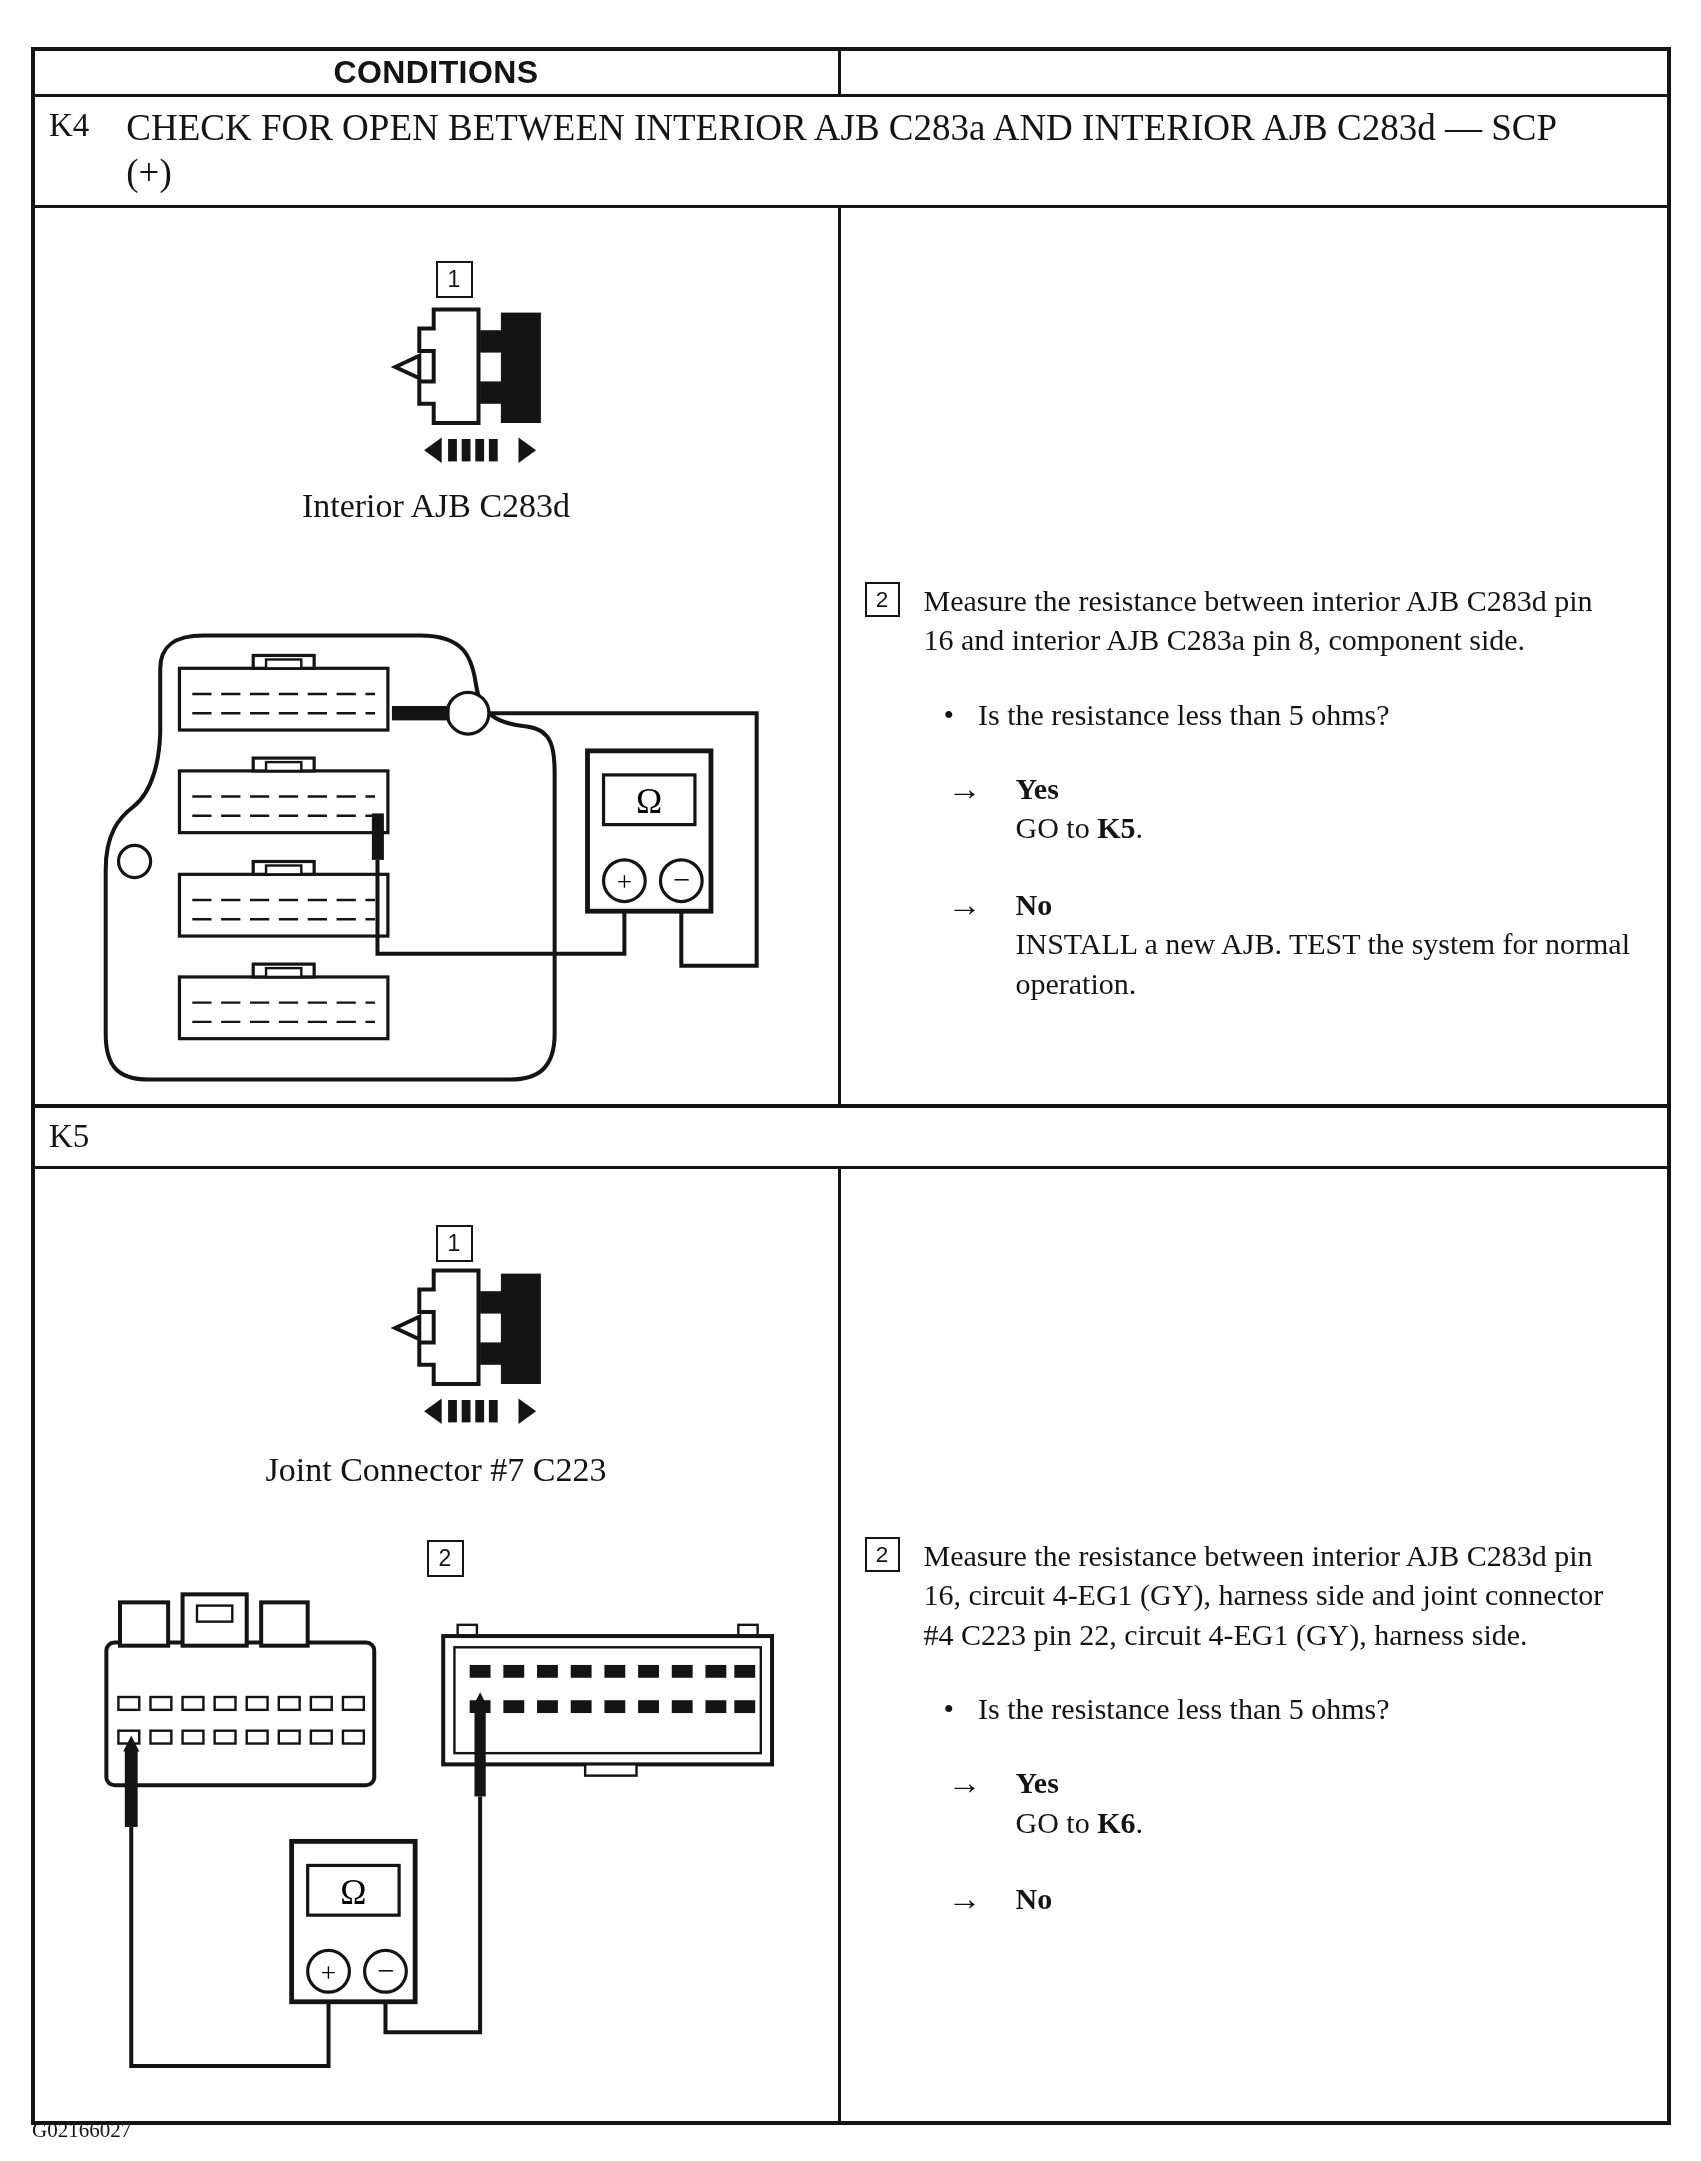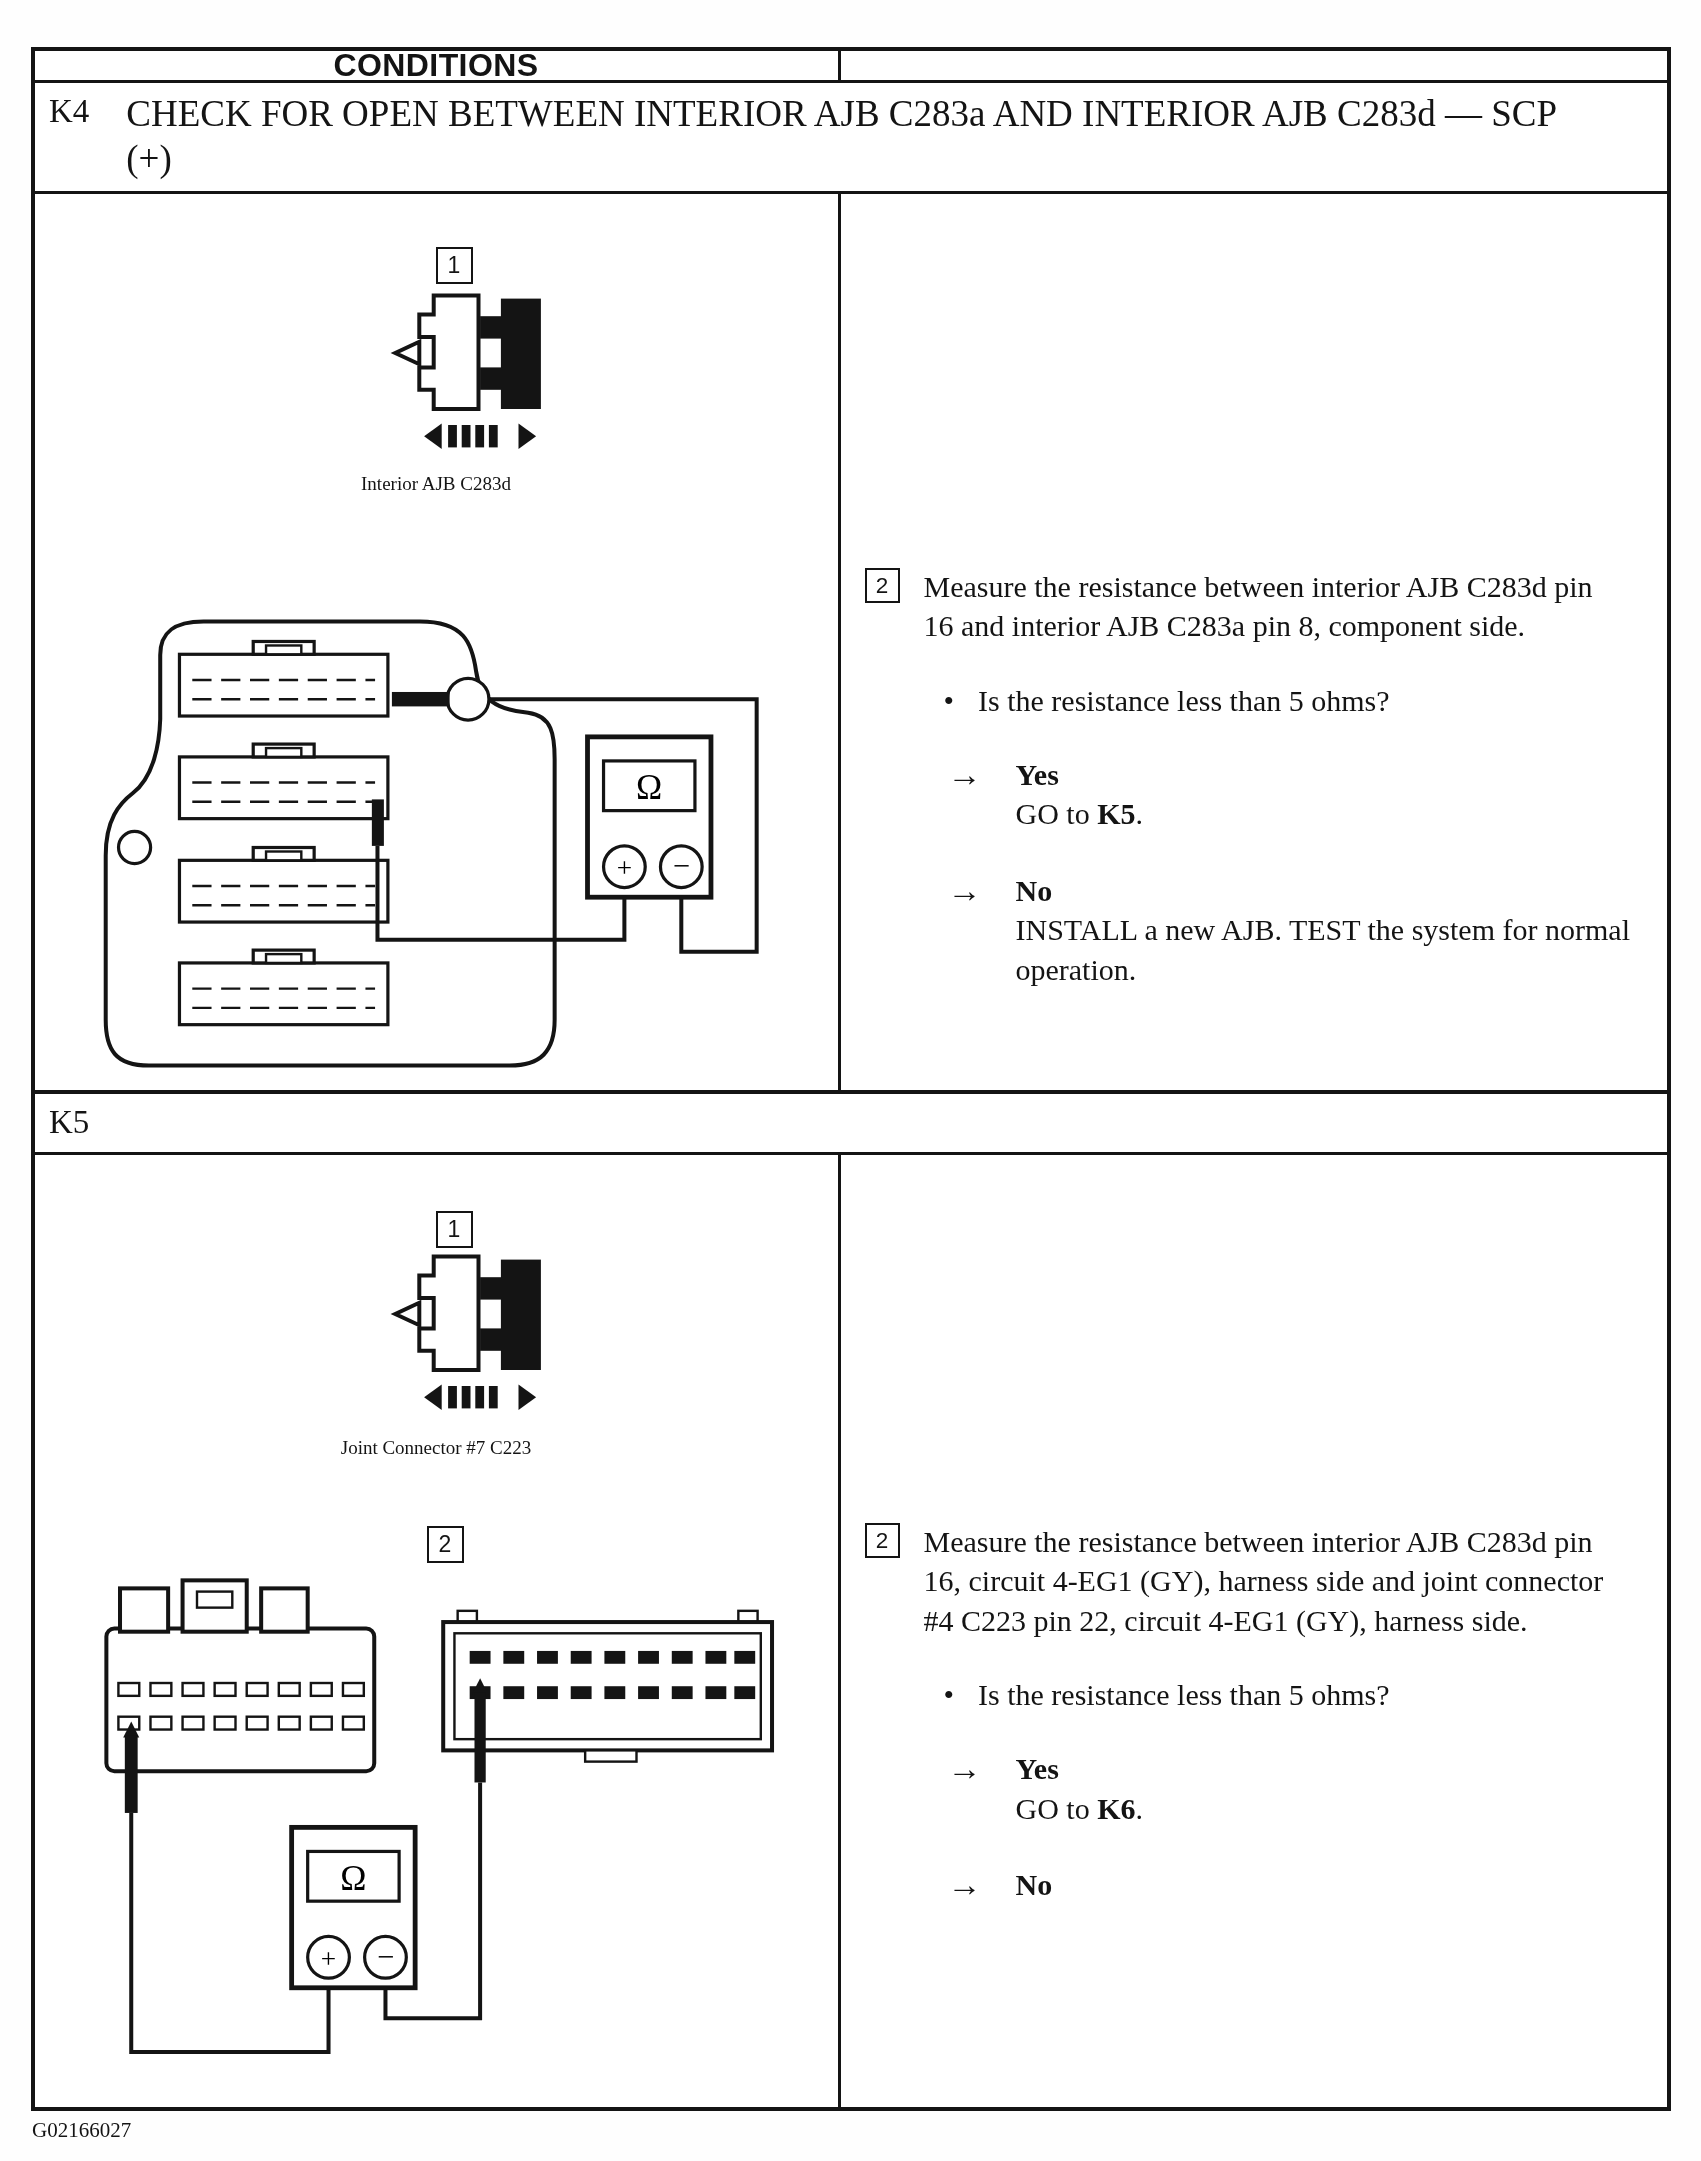--- a/index.html
+++ b/index.html
@@ -1,21 +1,21 @@
 <!DOCTYPE html>
 <html style="font-size:13px"><head>
 <meta charset="utf-8">
 <style>
   *{margin:0;padding:0;box-sizing:border-box}
   html,body{background:#9a9a9a}
   .page{position:relative;width:1702px;height:2161px;background:#fefefe;color:#141414;
         font-family:"Liberation Serif","DejaVu Serif",serif;overflow:hidden;margin:0 auto}
   .doc-table{position:absolute;left:30.5px;top:47px;width:1640px;border:4px solid #141414;background:#fff}
   .thead{display:grid;grid-template-columns:806px 1fr;border-bottom:3.2px solid #141414}
-  .th{height:29px;display:flex;align-items:center;justify-content:center;
+  .th{height:43px;display:flex;align-items:center;justify-content:center;
       font-family:"Liberation Sans",sans-serif;font-weight:700;font-size:32px;letter-spacing:0.4px}
   .th.cond{border-right:3.2px solid #141414}
   .sec-row{display:flex;align-items:flex-start;gap:37px;padding:8px 19px 9.6px 14.4px;border-bottom:3.2px solid #141414}
   .sec-id{font-weight:400;font-size:33px;line-height:1.22}
   .sec-title{font-size:37px;line-height:1.22;max-width:1444px}
   .body-row{display:grid;grid-template-columns:806px 1fr}
   .body-row.k4{height:900px;border-bottom:4px solid #141414}
   .body-row.k5{height:952px}
   .cond-cell{position:relative;border-right:3.2px solid #141414}
   .details-cell{position:relative;padding:373px 24px 0 24px;font-size:30px;line-height:1.32}
@@ -26,21 +26,21 @@
   .step-num{flex:0 0 auto;width:35px;height:35px;border:2.4px solid #141414;display:flex;align-items:center;
             justify-content:center;font-family:"Liberation Sans",sans-serif;font-size:22.5px;margin-top:1.6px}
   .step-text{width:706px}
   .bullet-row{margin-top:35px;padding-left:79px;display:flex;gap:24px}
   .branch-row{margin-top:34px;padding-left:83px;display:flex;gap:34px}
   .branch-row.no{margin-top:37px}
   .arrow-glyph{font-size:34px;line-height:1.15}
   .branch-label{font-weight:700}
   .branch-text{max-width:618px}
   .bold{font-weight:700}
-  .diagram-caption{position:absolute;left:0;width:100%;text-align:center;font-size:19px}
+  .diagram-caption{position:absolute;left:0;width:100%;text-align:center;font-size:34px}
   .connector-svg{position:absolute;left:315px;top:95px;width:217px;height:168px}
   .diagram-svg{position:absolute;left:0}
   .footer-code{position:absolute;left:32px;top:2118px;font-family:Liberation Serif, serif;font-size:21px}
   svg text{font-family:"Liberation Serif","DejaVu Serif",serif}
 </style>
 </head>
 <body>
 
 <div class="page">
   <div class="doc-table">

